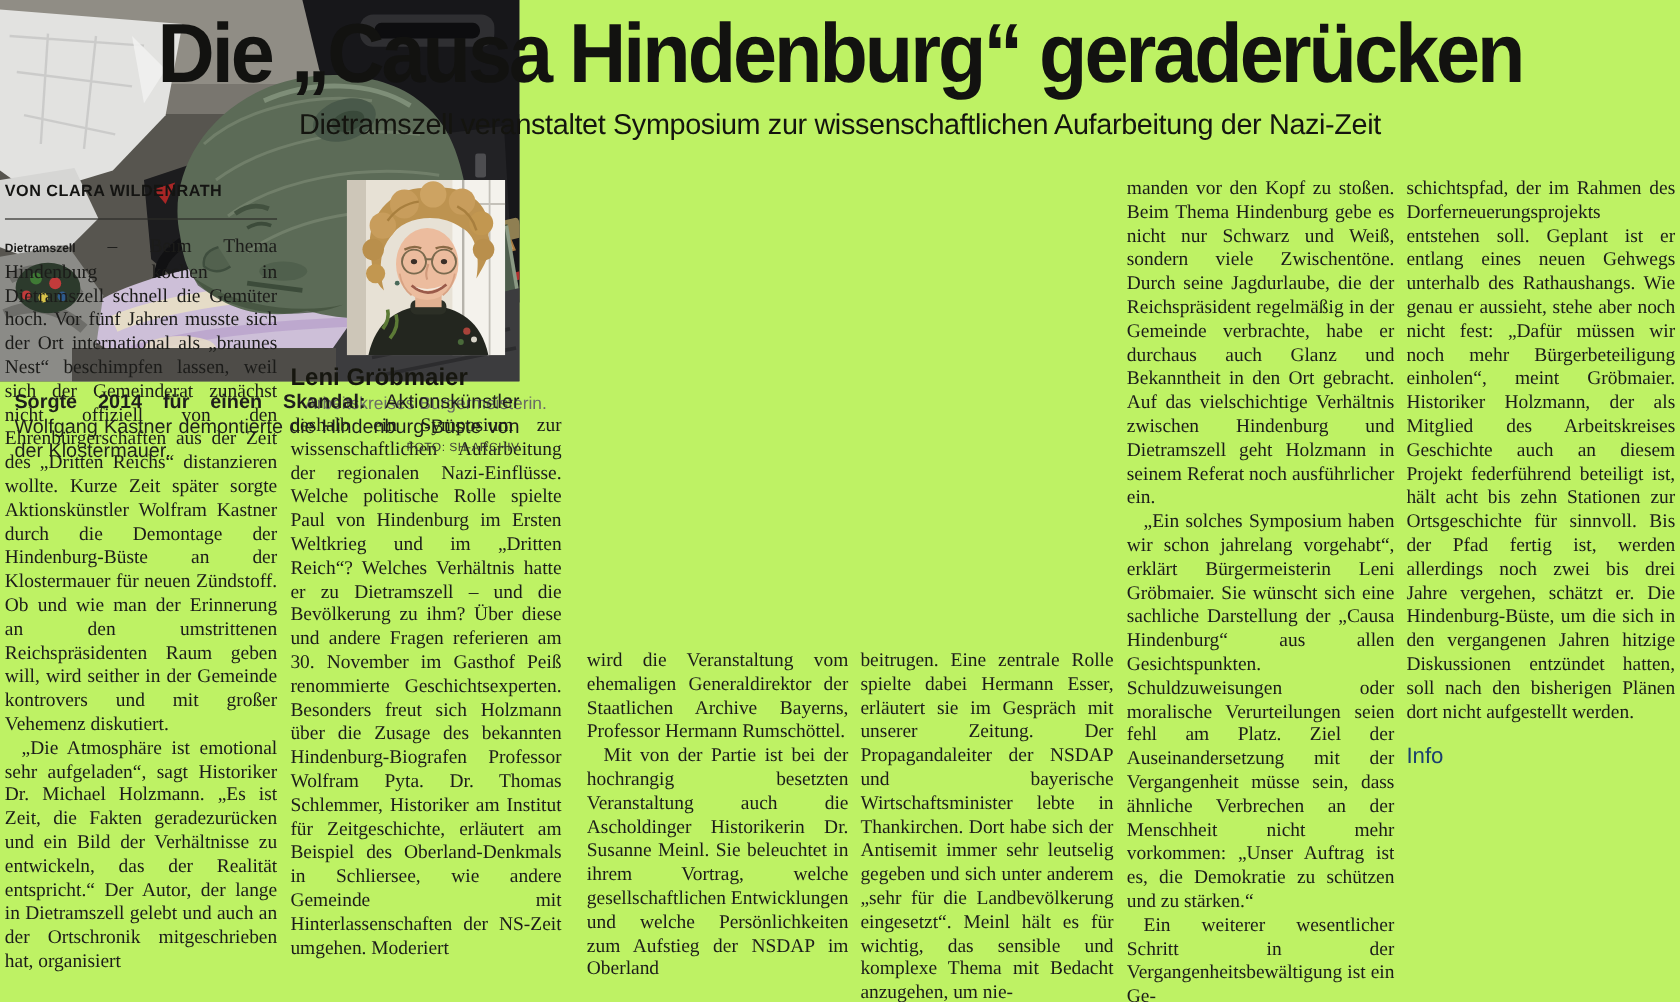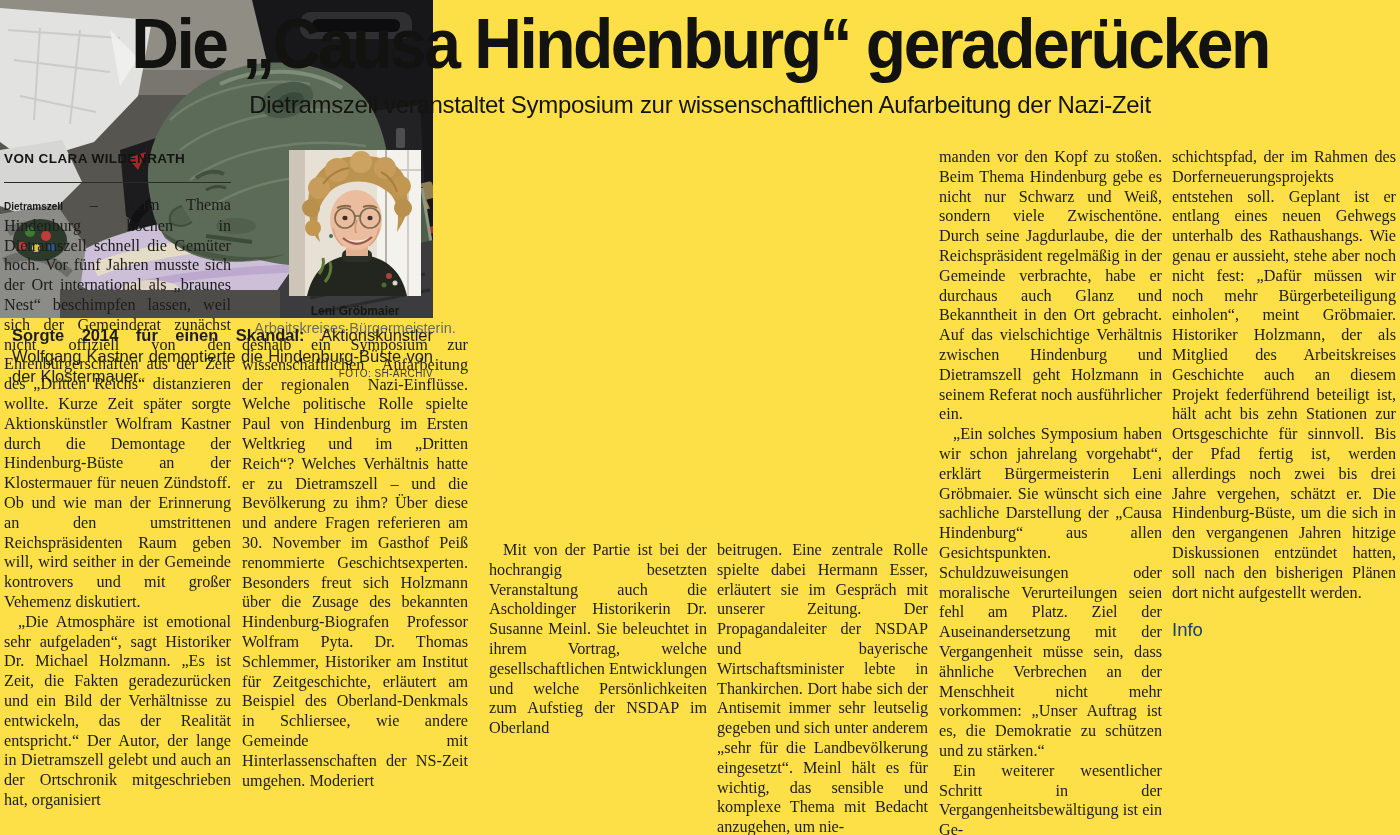--- a/index.html
+++ b/index.html
@@ -1,16 +1,16 @@
 <!DOCTYPE html>
 <html lang="de"><head>
 <meta charset="utf-8">
 <style>
   html,body{margin:0;padding:0;background:#e8e8e6;}
-  .page{position:relative;width:1400px;height:835px;background:#fde047;overflow:hidden;
+  .page{position:relative;width:1400px;height:835px;background:#bef264;overflow:hidden;
         font-family:"Liberation Sans",sans-serif;}
   
   .headline{position:absolute;top:8px;left:0;width:100%;margin:0;text-align:center;
     font-family:"Liberation Sans",sans-serif;font-weight:700;font-size:66px;line-height:1.05;
     letter-spacing:-2.5px;color:#121210;transform:scaleY(1.06);transform-origin:top;}
   .subheadline{position:absolute;top:91px;left:0;width:100%;margin:0;text-align:center;
     font-weight:400;font-size:24px;line-height:1.15;letter-spacing:-0.3px;color:#14140f;}
   
   .col{position:absolute;top:148px;height:687px;overflow:hidden;}
   #col1{left:4px;width:227px;}
@@ -22,21 +22,21 @@
   #col6{left:1172px;width:224px;}
   .byline{font-weight:700;font-size:13.5px;letter-spacing:0.4px;color:#141412;
     padding:3px 0 16px;border-bottom:1.6px solid #2b2b29;margin-bottom:13px;}
   p.body{margin:0;font-family:"Liberation Serif",serif;font-size:16.2px;line-height:19.8px;
     text-align:justify;color:#1c1c1a;hyphens:auto;-webkit-hyphens:auto;}
   p.body.indent{text-indent:14px;}
   .lead-loc{font-family:"Liberation Sans",sans-serif;font-weight:700;font-size:10px;}
   
   .portrait-wrap{width:132px;margin:2px auto 0;}
   .portrait-wrap svg{display:block;}
-  .portrait-name{margin-top:8px;text-align:center;font-weight:700;font-size:12px;color:#16160f;}
+  .portrait-name{margin-top:8px;text-align:left;font-weight:700;font-size:20px;color:#16160f;}
   .portrait-role{margin-top:2px;text-align:center;font-weight:400;font-size:14.5px;color:#6b6b66;}
   #col2 p.body{}
   
   .photo-svg{display:block;}
   .caption{position:relative;margin-top:7px;font-size:16.5px;line-height:20.5px;
     text-align:justify;color:#1e1e1c;padding-left:12px;}
   .caption b{font-weight:700;}
   .credit{position:absolute;right:0;bottom:2px;font-size:10px;letter-spacing:0.4px;color:#3d3d39;}
   
   .info{margin-top:16px;}
@@ -173,20 +173,21 @@
       <circle cx="22" cy="246" r="4" fill="#c23b3b"></circle>
       <rect x="60" y="290" width="220" height="28" fill="#4e4c48"></rect>
     </svg>
     <div class="caption">
       <b>Sorgte 2014 für einen Skandal:</b><span> Aktionskünstler Wolfgang Kastner demontierte die Hindenburg-Büste von der Klostermauer.</span>
       <span class="credit">FOTO: SH-ARCHIV</span>
     </div>
   </div>
 
   <div class="col" id="col3">
+    <p class="body mt">wird die Veranstaltung vom ehemaligen Generaldirektor der Staatlichen Archive Bayerns, Professor Hermann Rumschöttel.</p>
     <p class="body indent">Mit von der Partie ist bei der hochrangig besetzten Veranstaltung auch die Ascholdinger Historikerin Dr. Susanne Meinl. Sie beleuchtet in ihrem Vortrag, welche gesellschaftlichen Entwicklungen und welche Persönlichkeiten zum Aufstieg der NSDAP im Oberland</p>
   </div>
 
   <div class="col" id="col4">
     <p class="body mt">beitrugen. Eine zentrale Rolle spielte dabei Hermann Esser, erläutert sie im Gespräch mit unserer Zeitung. Der Propagandaleiter der NSDAP und bayerische Wirtschaftsminister lebte in Thankirchen. Dort habe sich der Antisemit immer sehr leutselig gegeben und sich unter anderem „sehr für die Landbevölkerung eingesetzt“. Meinl hält es für wichtig, das sensible und komplexe Thema mit Bedacht anzugehen, um nie-</p>
   </div>
 
   <div class="col" id="col5">
     <p class="body mt">manden vor den Kopf zu stoßen. Beim Thema Hindenburg gebe es nicht nur Schwarz und Weiß, sondern viele Zwischentöne. Durch seine Jagdurlaube, die der Reichspräsident regelmäßig in der Gemeinde verbrachte, habe er durchaus auch Glanz und Bekanntheit in den Ort gebracht. Auf das vielschichtige Verhältnis zwischen Hindenburg und Dietramszell geht Holzmann in seinem Referat noch ausführlicher ein.</p>
     <p class="body indent">„Ein solches Symposium haben wir schon jahrelang vorgehabt“, erklärt Bürgermeisterin Leni Gröbmaier. Sie wünscht sich eine sachliche Darstellung der „Causa Hindenburg“ aus allen Gesichtspunkten. Schuldzuweisungen oder moralische Verurteilungen seien fehl am Platz. Ziel der Auseinandersetzung mit der Vergangenheit müsse sein, dass ähnliche Verbrechen an der Menschheit nicht mehr vorkommen: „Unser Auftrag ist es, die Demokratie zu schützen und zu stärken.“</p>

